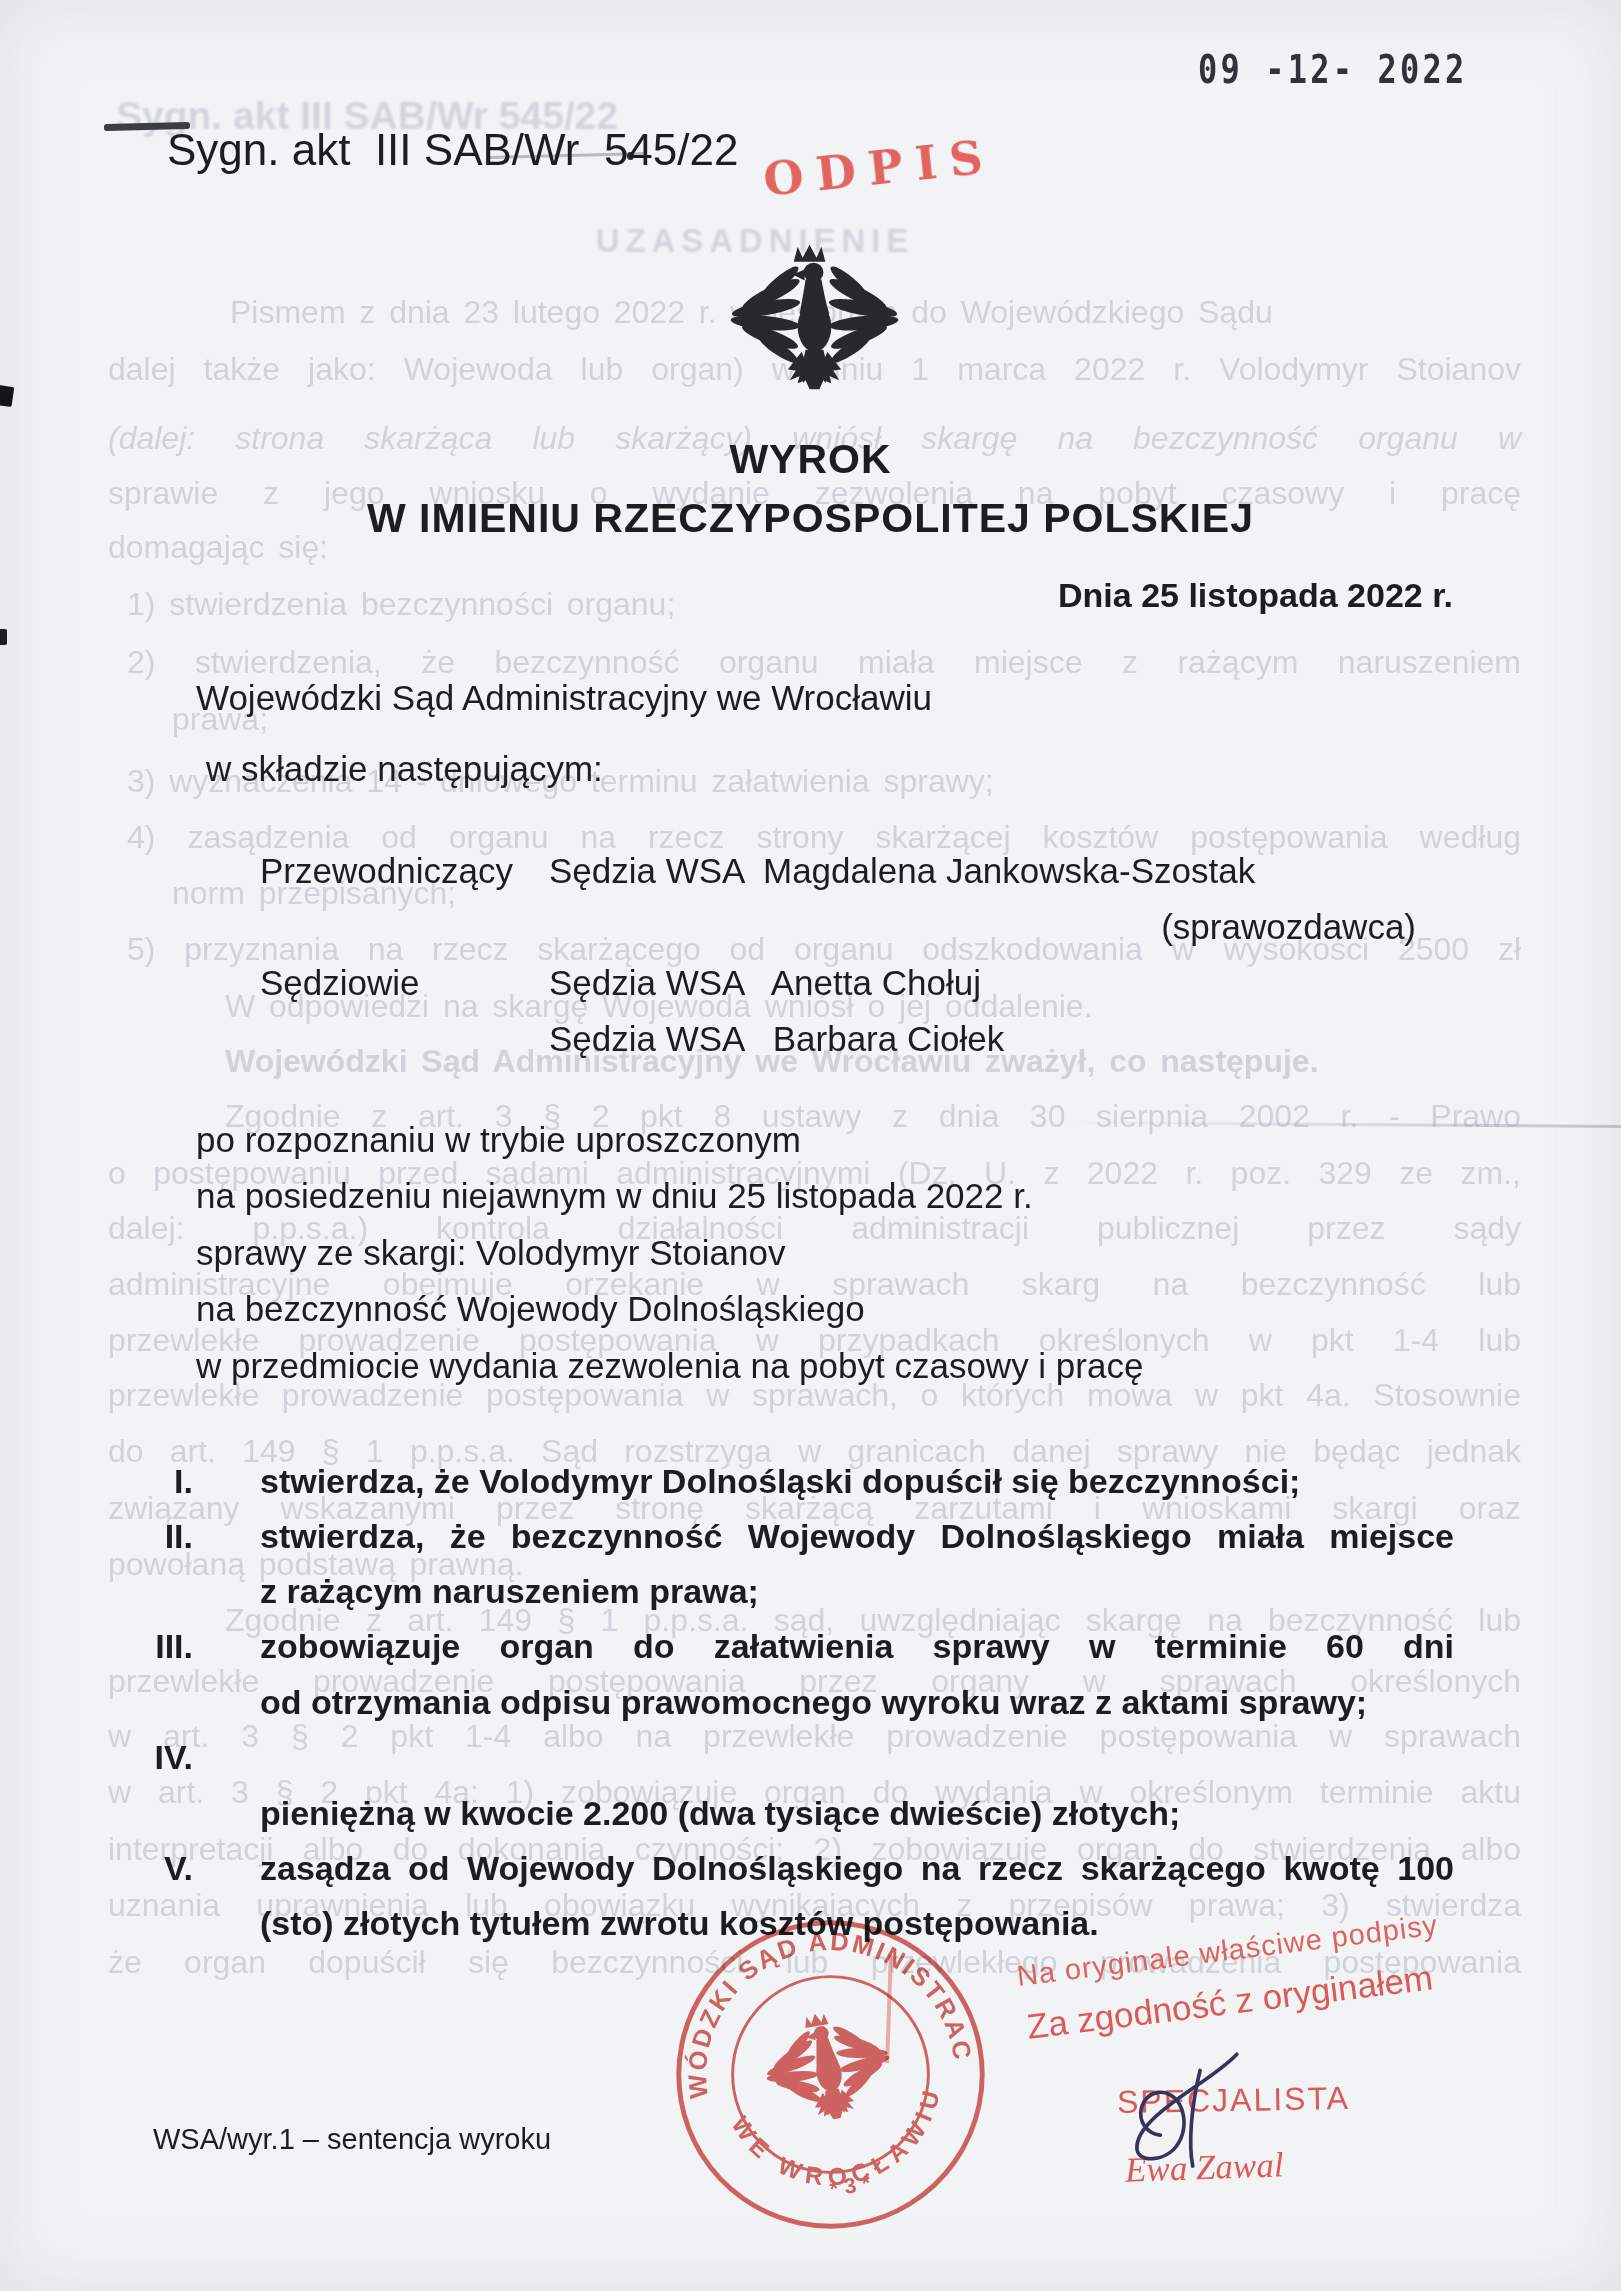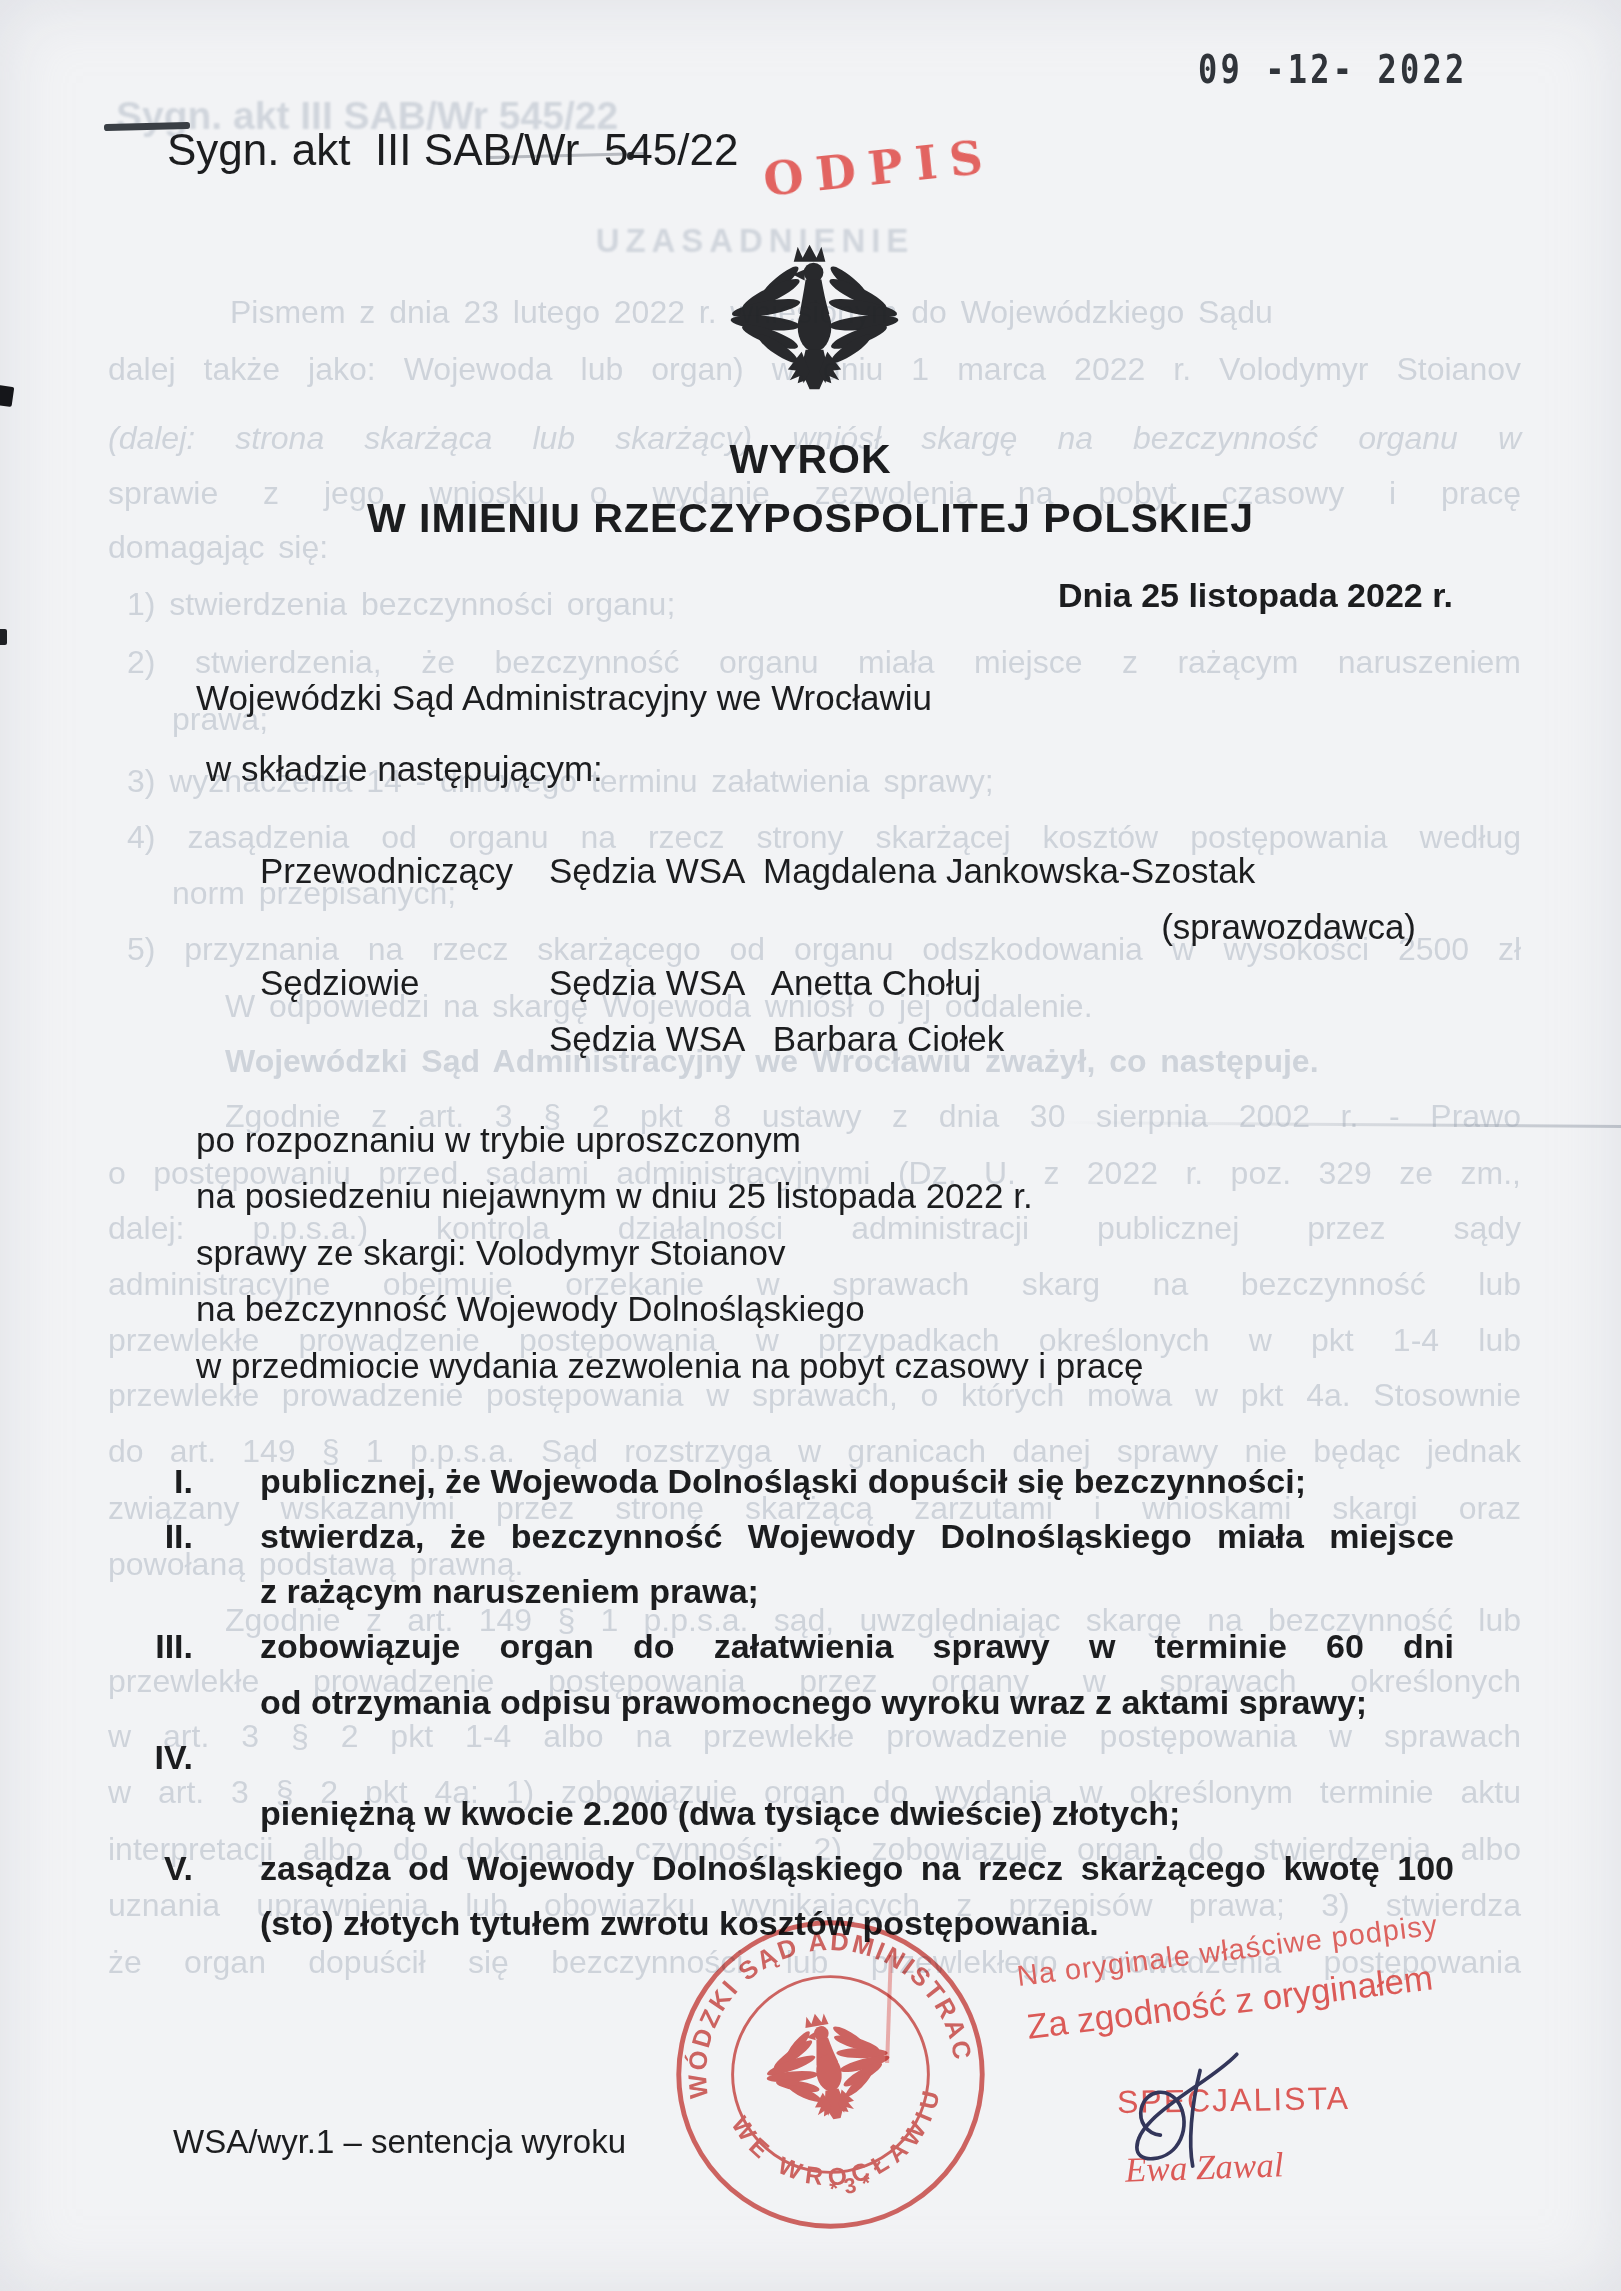--- a/index.html
+++ b/index.html
@@ -148,21 +148,21 @@
   <div class="line pre" style="left:549px;top:963px;">Sędzia WSA   Anetta Chołuj</div>
   <div class="line pre" style="left:549px;top:1019px;">Sędzia WSA   Barbara Ciołek</div>
 
   <div class="line" style="left:196px;top:1120px;">po rozpoznaniu w trybie uproszczonym</div>
   <div class="line" style="left:196px;top:1176px;">na posiedzeniu niejawnym w dniu 25 listopada 2022 r.</div>
   <div class="line" style="left:196px;top:1233px;">sprawy ze skargi: Volodymyr Stoianov</div>
   <div class="line" style="left:196px;top:1289px;">na bezczynność Wojewody Dolnośląskiego</div>
   <div class="line" style="left:196px;top:1346px;">w przedmiocie wydania zezwolenia na pobyt czasowy i pracę</div>
 
   <div class="jnum" style="top:1462px;">I.</div>
-  <div class="jline" style="top:1462px;">publicznej, że Wojewoda Dolnośląski dopuścił się bezczynności;</div>
+  <div class="jline" style="top:1462px;">stwierdza, że Volodymyr Dolnośląski dopuścił się bezczynności;</div>
 
   <div class="jnum" style="top:1517px;">II.</div>
   <div class="jline just" style="top:1517px;">stwierdza, że bezczynność Wojewody Dolnośląskiego miała miejsce</div>
   <div class="jline" style="top:1572px;">z rażącym naruszeniem prawa;</div>
 
   <div class="jnum" style="top:1627px;">III.</div>
   <div class="jline just" style="top:1627px;">zobowiązuje organ do załatwienia sprawy w terminie 60 dni</div>
   <div class="jline" style="top:1683px;">od otrzymania odpisu prawomocnego wyroku wraz z aktami sprawy;</div>
 
   <div class="jnum" style="top:1738px;">IV.</div>
@@ -200,16 +200,16 @@
   <div class="redstamp" id="specialist">SPECJALISTA</div>
   <div class="redstamp" id="spec-name">Ewa Zawal</div>
 
   <svg class="abs" style="left:1106px;top:2029px;" width="147" height="155" viewBox="0 0 200 170">
     <g fill="none" stroke="#33365a" stroke-width="5" stroke-linecap="round">
       <path d="M178,14 C150,44 96,70 62,104 C36,130 34,158 64,156 C100,153 116,112 100,82 C86,57 54,62 48,88 C44,106 56,122 74,124"></path>
       <path d="M128,36 C116,84 112,136 118,166"></path>
     </g>
   </svg>
 
-  <div class="line" style="left:173px;top:2123px;font-size:33px;">WSA/wyr.1 – sentencja wyroku</div>
+  <div class="line" style="left:153px;top:2123px;font-size:29px;">WSA/wyr.1 – sentencja wyroku</div>
 
 </div>
 
 
 </body></html>

